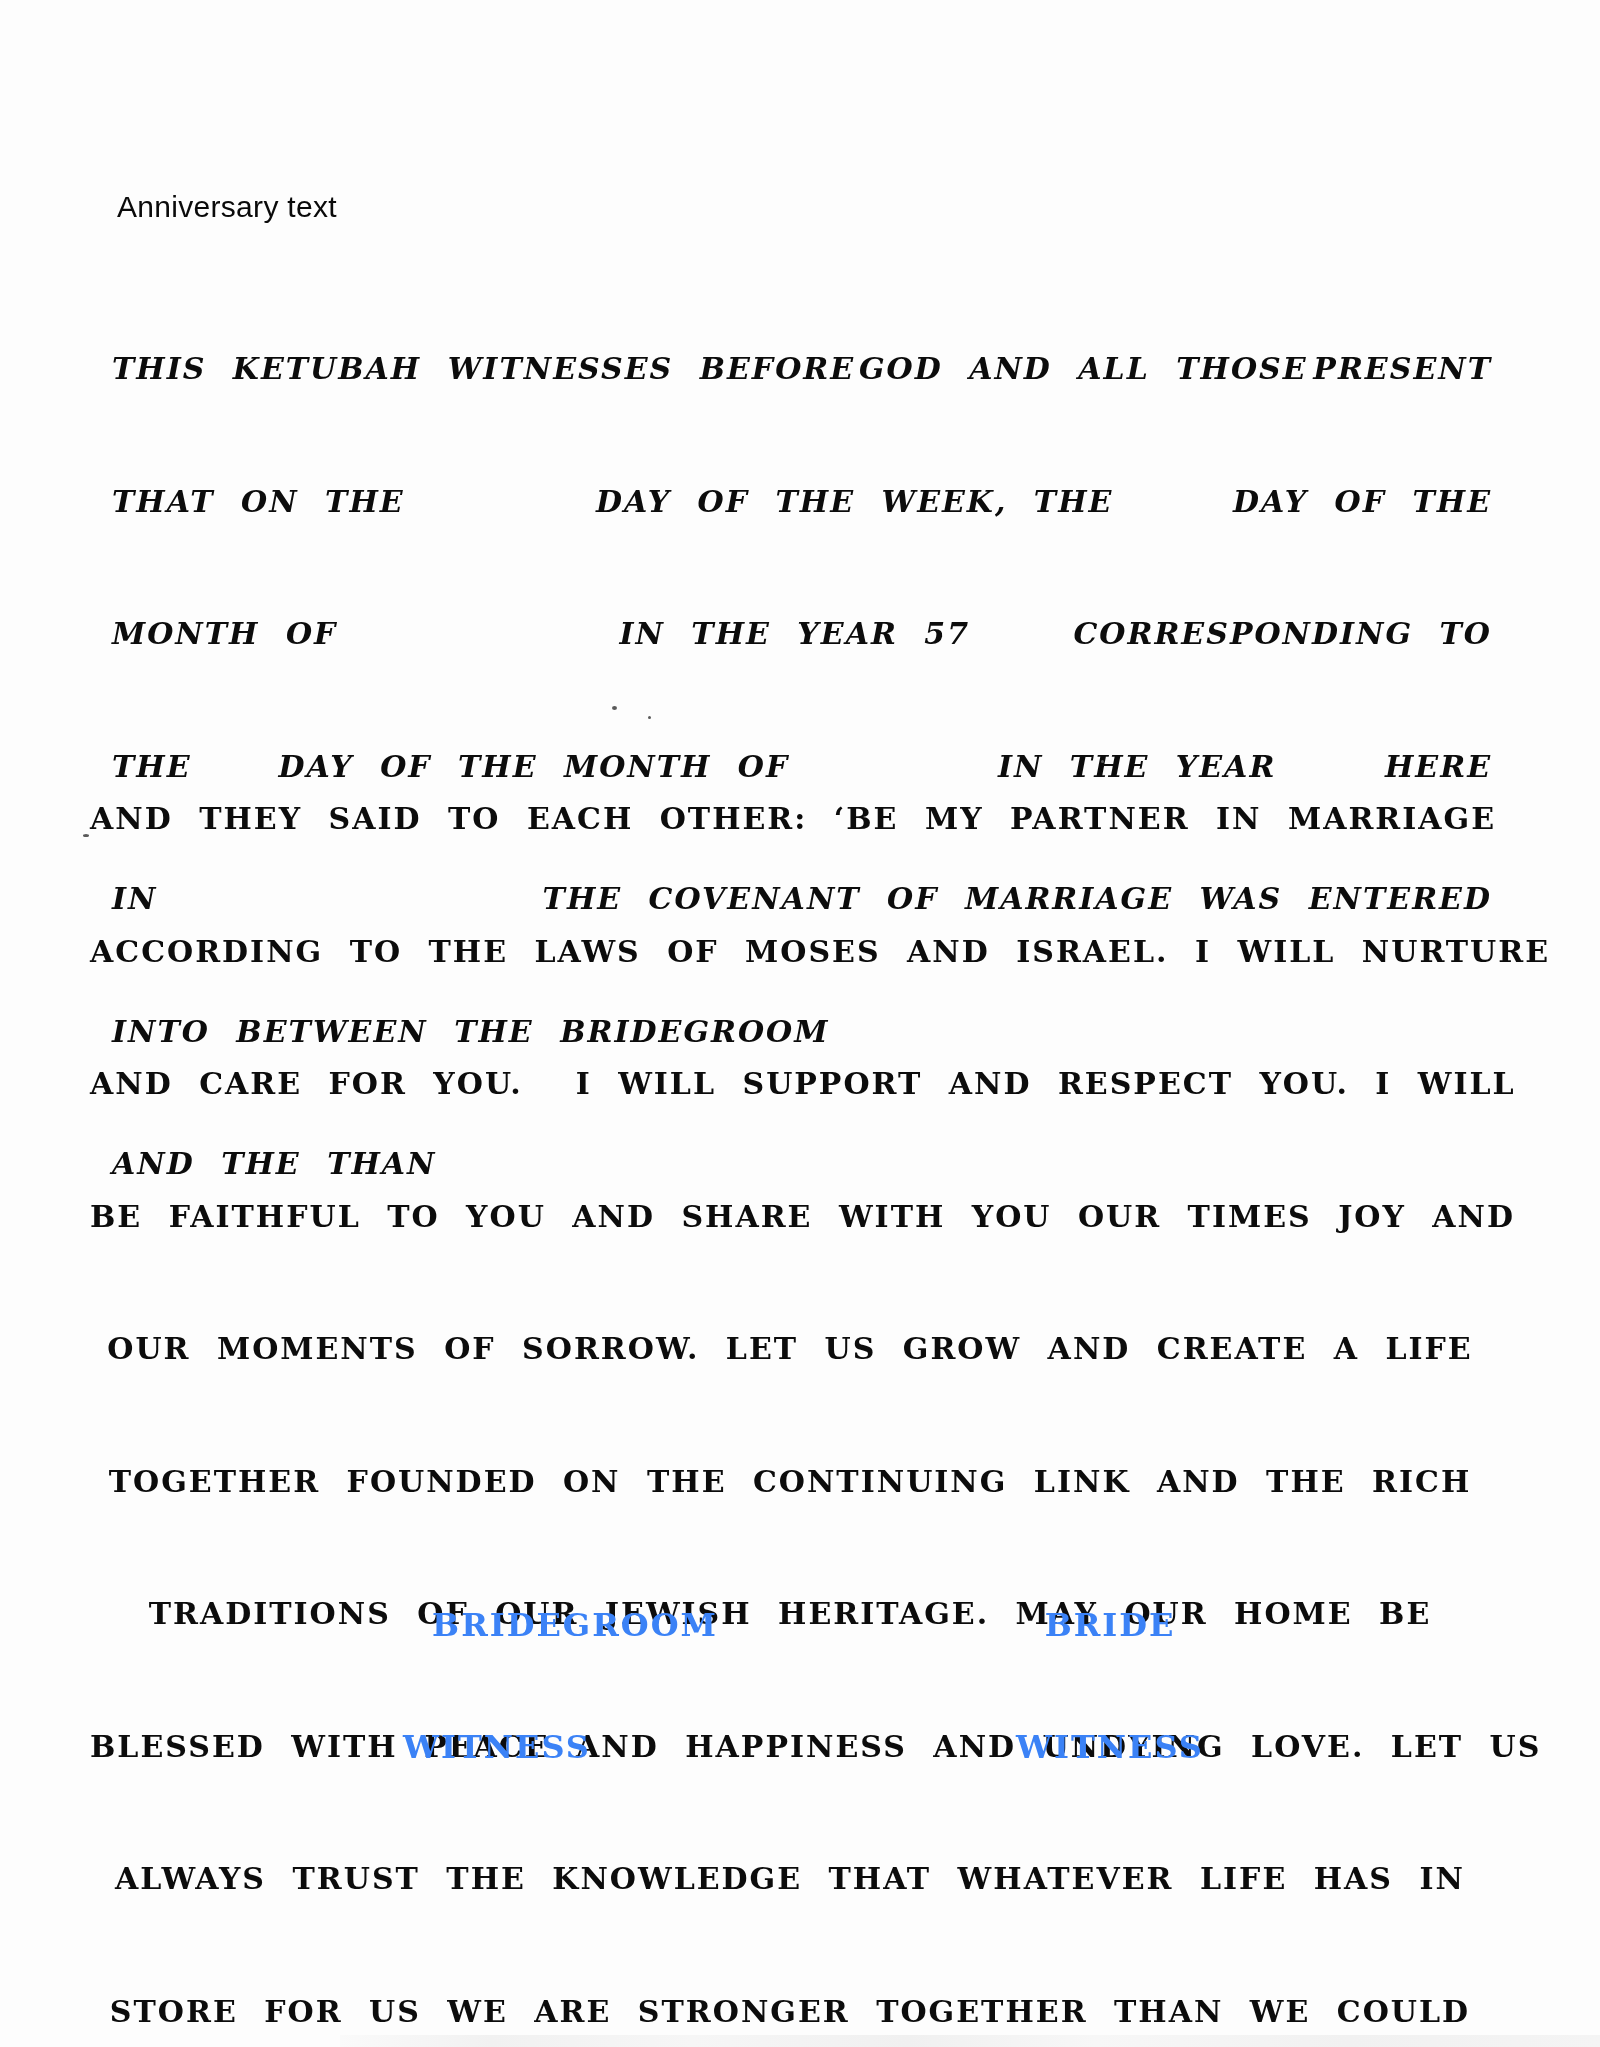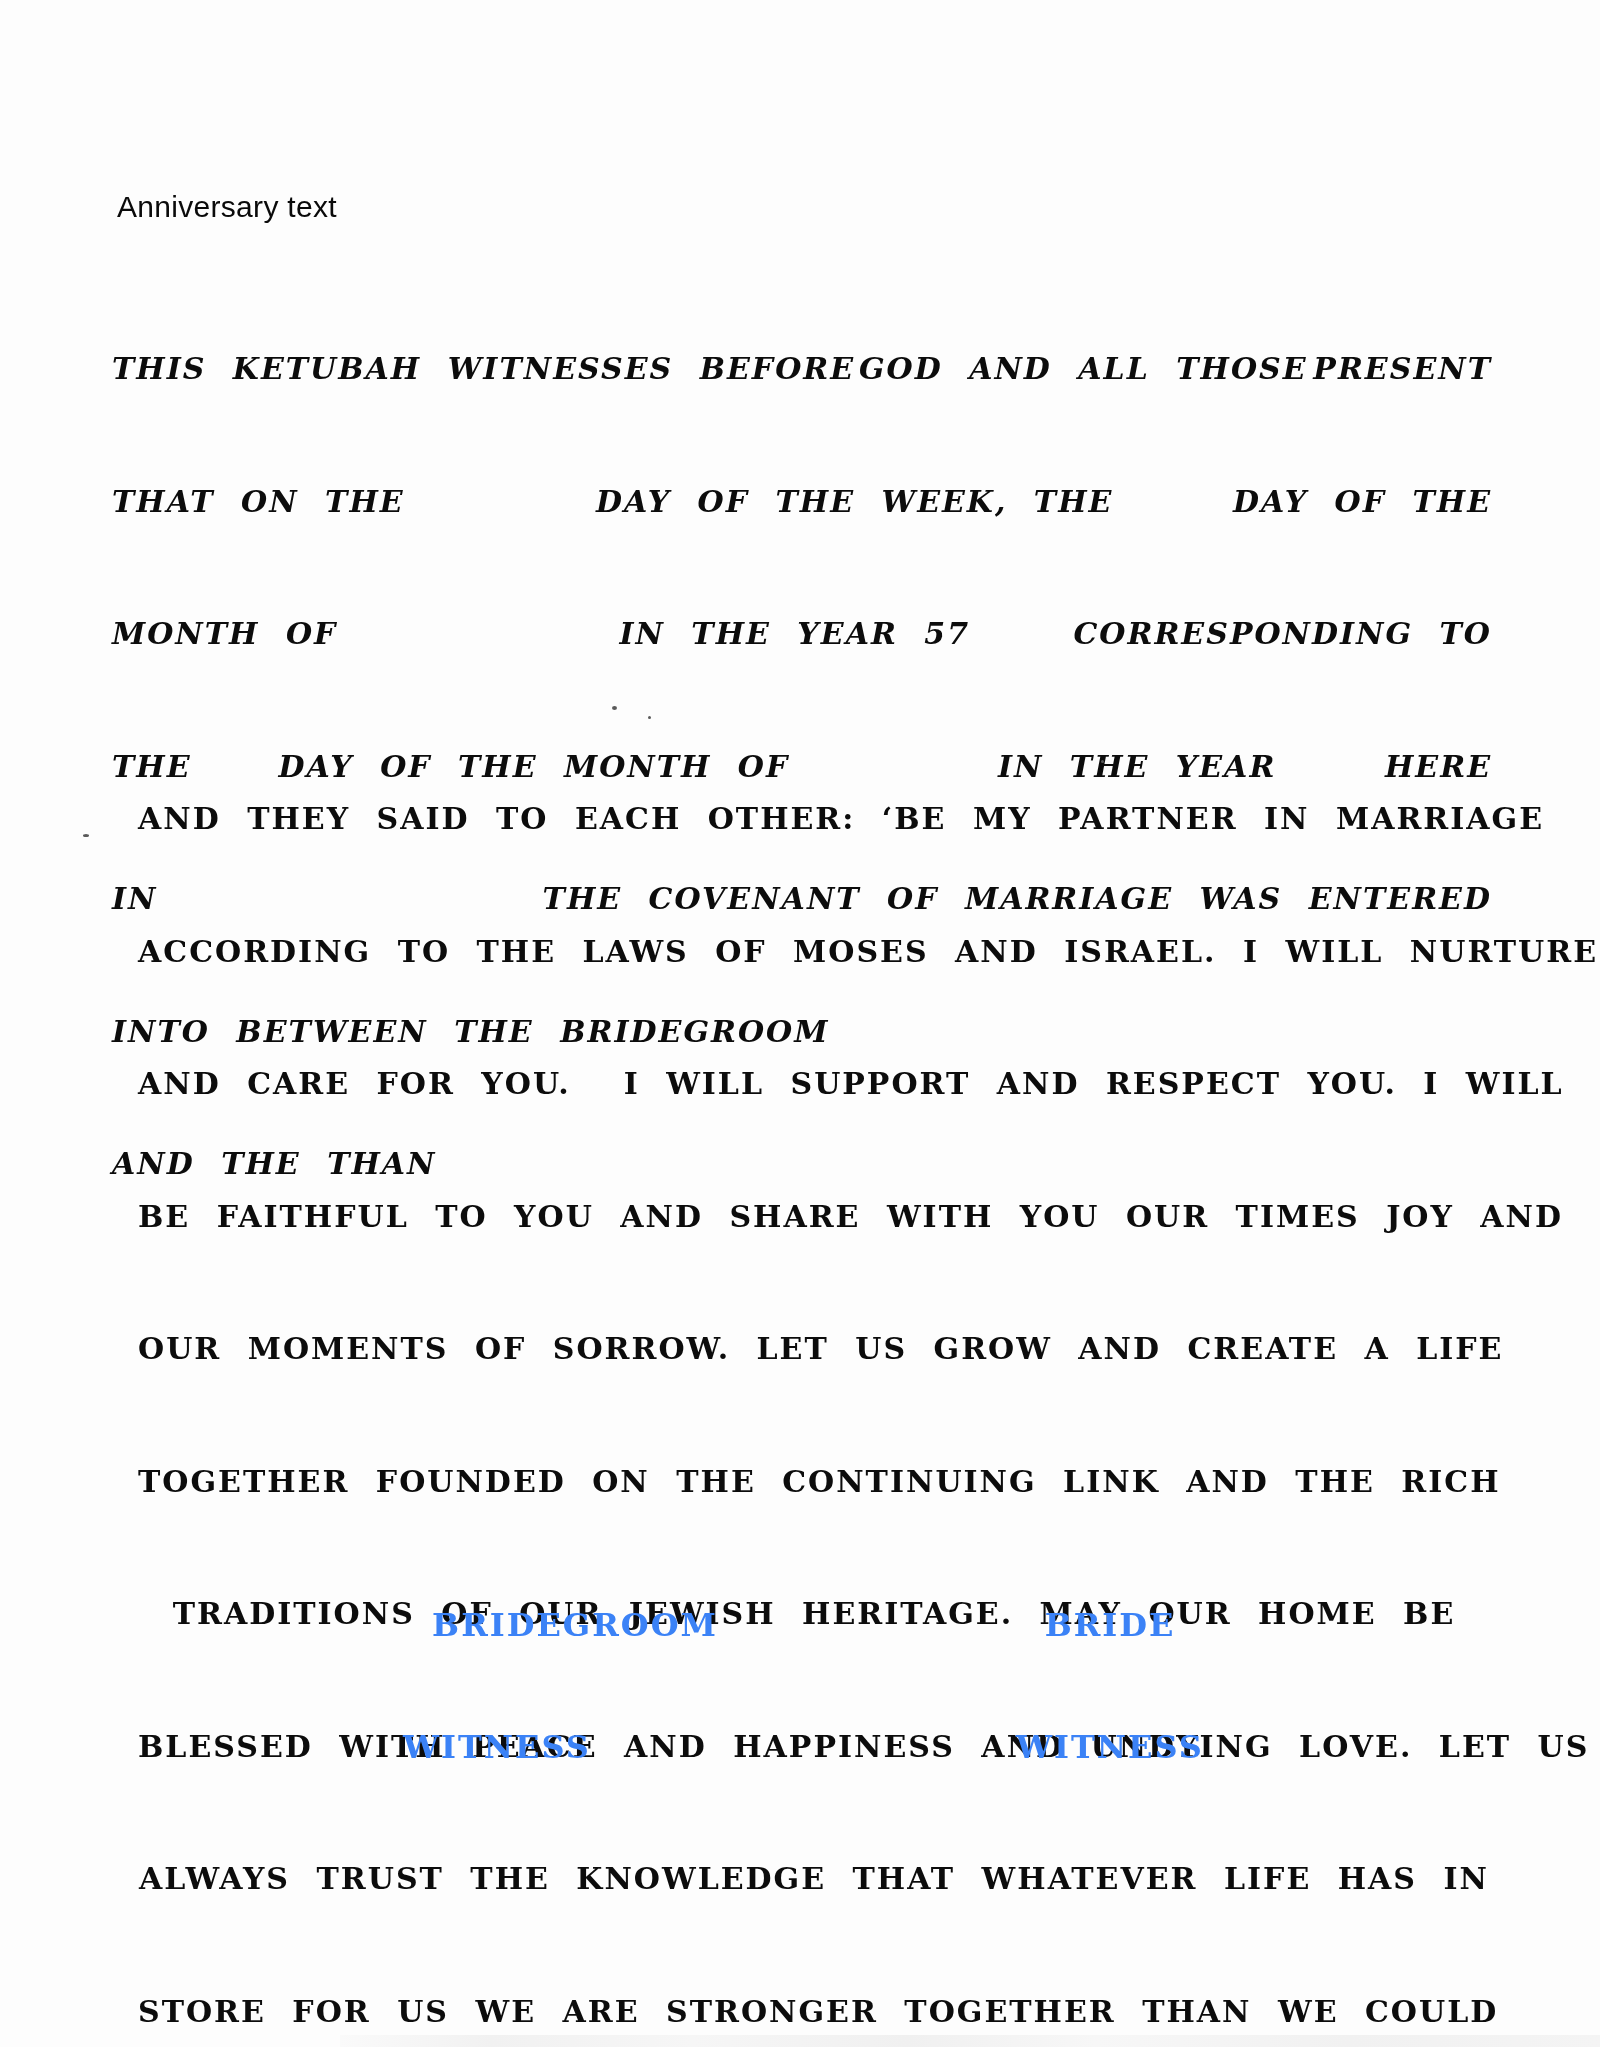--- a/index.html
+++ b/index.html
@@ -56,21 +56,20 @@
     position: absolute;
     left: 90px;
     top: 718px;
     width: 1400px;
     text-align: center;
   }
   .vows .line {
     height: 62.5px;
     line-height: 62.5px;
     white-space: pre;
-    margin-left: 48px;
   }
   .sig {
     position: absolute;
     transform: translateX(-50%);
     font-family: "DejaVu Serif", serif;
     font-weight: 700;
     font-size: 32px;
     letter-spacing: 2px;
     color: #3b82f6;
     white-space: pre;

